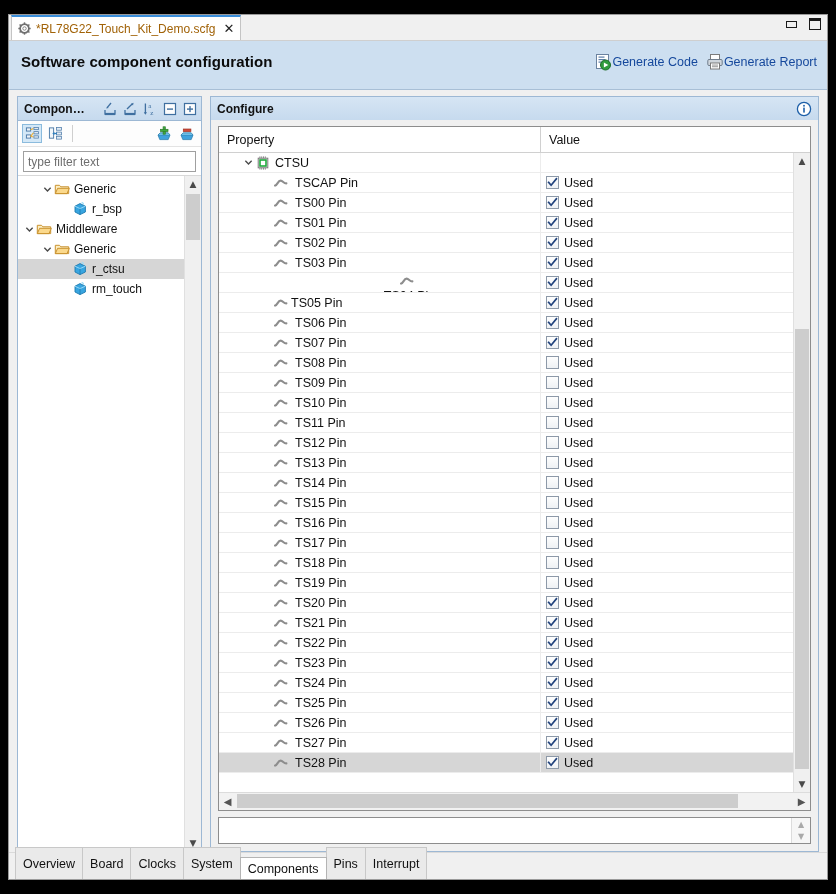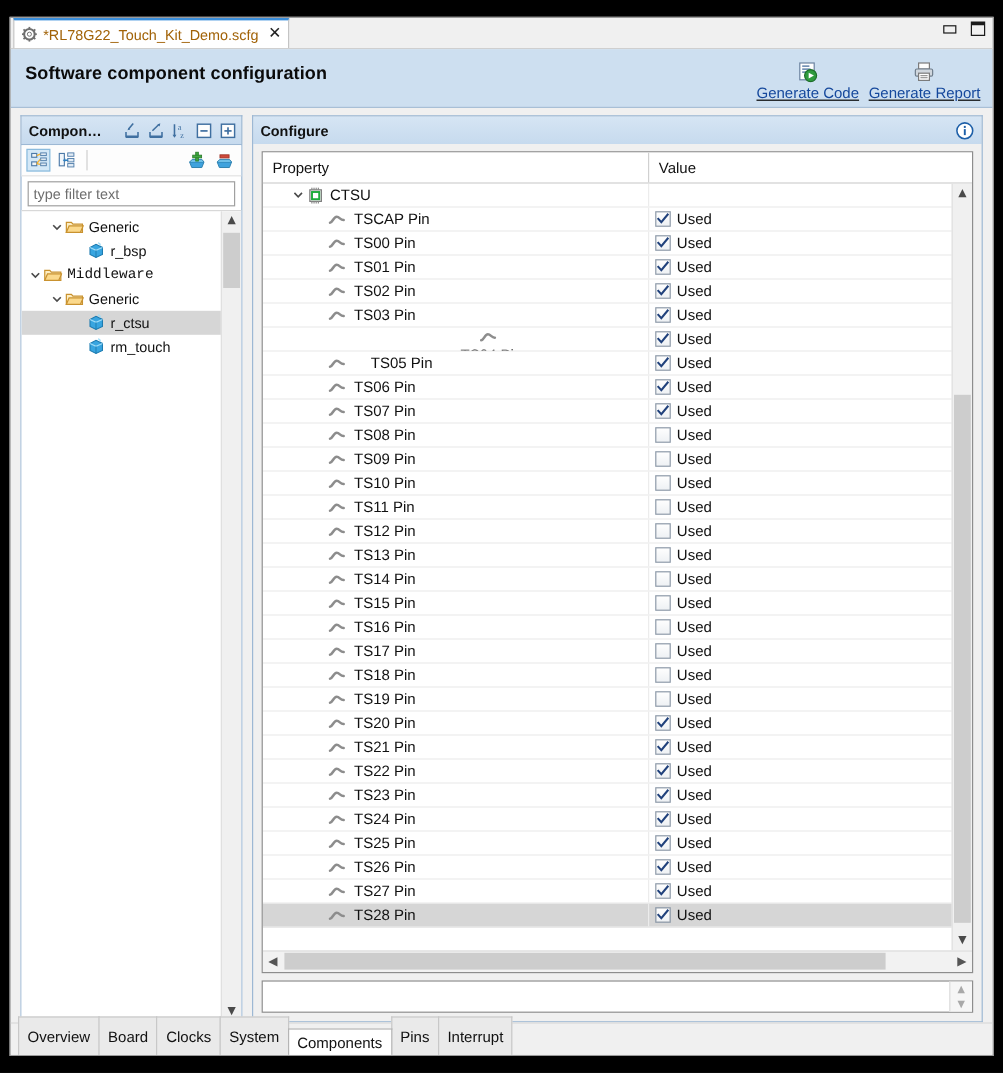--- a/index.html
+++ b/index.html
@@ -105,27 +105,26 @@
   }
   .header-actions {
     display: flex;
     align-items: flex-end;
     gap: 8px;
     padding-right: 10px;
     height: 100%;
   }
   .hdr-action {
     display: flex;
-    flex-direction: column;
+    flex-direction: row;
     align-items: center;
     justify-content: flex-end;
     height: 100%;
     padding-bottom: 3px;
     cursor: pointer;
-    text-decoration: underline;
   }
   .hdr-action .ico { height: 20px; display:flex; align-items:center; }
   .hdr-action .lbl {
     color: #15489c;
     font-size: 12.5px;
     line-height: 16px;
     white-space: nowrap;
   }
 
   
@@ -618,21 +617,21 @@
               <div class="tnode" style="padding-left: 40px;">
                 <span class="tarrow"></span>
                 <svg class="ticon-sm" viewBox="0 0 16 16">
                   <path d="M3 5.2 L8 2.6 L13.4 5.2 L13.4 11 L8 13.6 L3 11 Z" fill="#38a5e0" stroke="#1d7bb0" stroke-width="0.9"></path>
                   <path d="M3 5.2 L8 7.6 L13.4 5.2" fill="none" stroke="#9fdcf7" stroke-width="0.9"></path>
                   <path d="M8 7.6 L8 13.6" stroke="#1d7bb0" stroke-width="0.8"></path>
                   <path d="M9.6 1.4 c1.6 0.3 2.2 1.4 1.6 2.2" fill="none" stroke="#9fdcf7" stroke-width="1.2"></path>
                 </svg>
                 <span class="tlabel">r_bsp</span>
               </div>
-              <div class="tnode" style="padding-left: 4px; font-family: Liberation Mono, monospace;">
+              <div class="tnode" style="padding-left: 4px;">
                 <span class="tarrow">
                   <svg width="9" height="9" viewBox="0 0 10 10">
                     <path d="M1.5 3 L5 6.6 L8.5 3" fill="none" stroke="#4a4a4a" stroke-width="1.5"></path>
                   </svg>
                 </span>
                 <svg class="ticon-sm" viewBox="0 0 16 16">
                   <path d="M1.3 12.6V4.3h4.2l1.3 1.5h7.9v6.8z" fill="#fdeec3" stroke="#c9922f" stroke-width="1"></path>
                   <path d="M1.3 12.6 L3.6 7.3 H15.3 L13 12.6 Z" fill="#fbd98c" stroke="#c9922f" stroke-width="1"></path>
                 </svg>
                 <span class="tlabel">Middleware</span>
@@ -818,21 +817,21 @@
                       </svg>
                     </span>
                     <span class="vtext">Used</span>
                   </div>
                 </div>
                 <div class="row">
                   <div class="cell-prop" style="padding-left: 54px;">
                     <svg class="pin-ico" viewBox="0 0 16 16">
                       <path d="M2 10.6 C4.2 10.6 4.8 5.6 7.6 5.6 C10 5.6 10.6 8.6 13.4 8.4" fill="none" stroke="#8d8d8d" stroke-width="2.1" stroke-linecap="round"></path>
                     </svg>
-                    <span class="pname" style="margin-left: 20px;">TS05 Pin</span>
+                    <span class="pname" style="margin-left: 2px;">TS05 Pin</span>
                   </div>
                   <div class="cell-val">
                     <span class="chk">
                       <svg width="11" height="11" viewBox="0 0 11 11">
                         <path d="M1.6 5.4 L4.1 8.2 L9.4 1.8" fill="none" stroke="#21427c" stroke-width="1.7" stroke-linecap="square"></path>
                       </svg>
                     </span>
                     <span class="vtext">Used</span>
                   </div>
                 </div>

